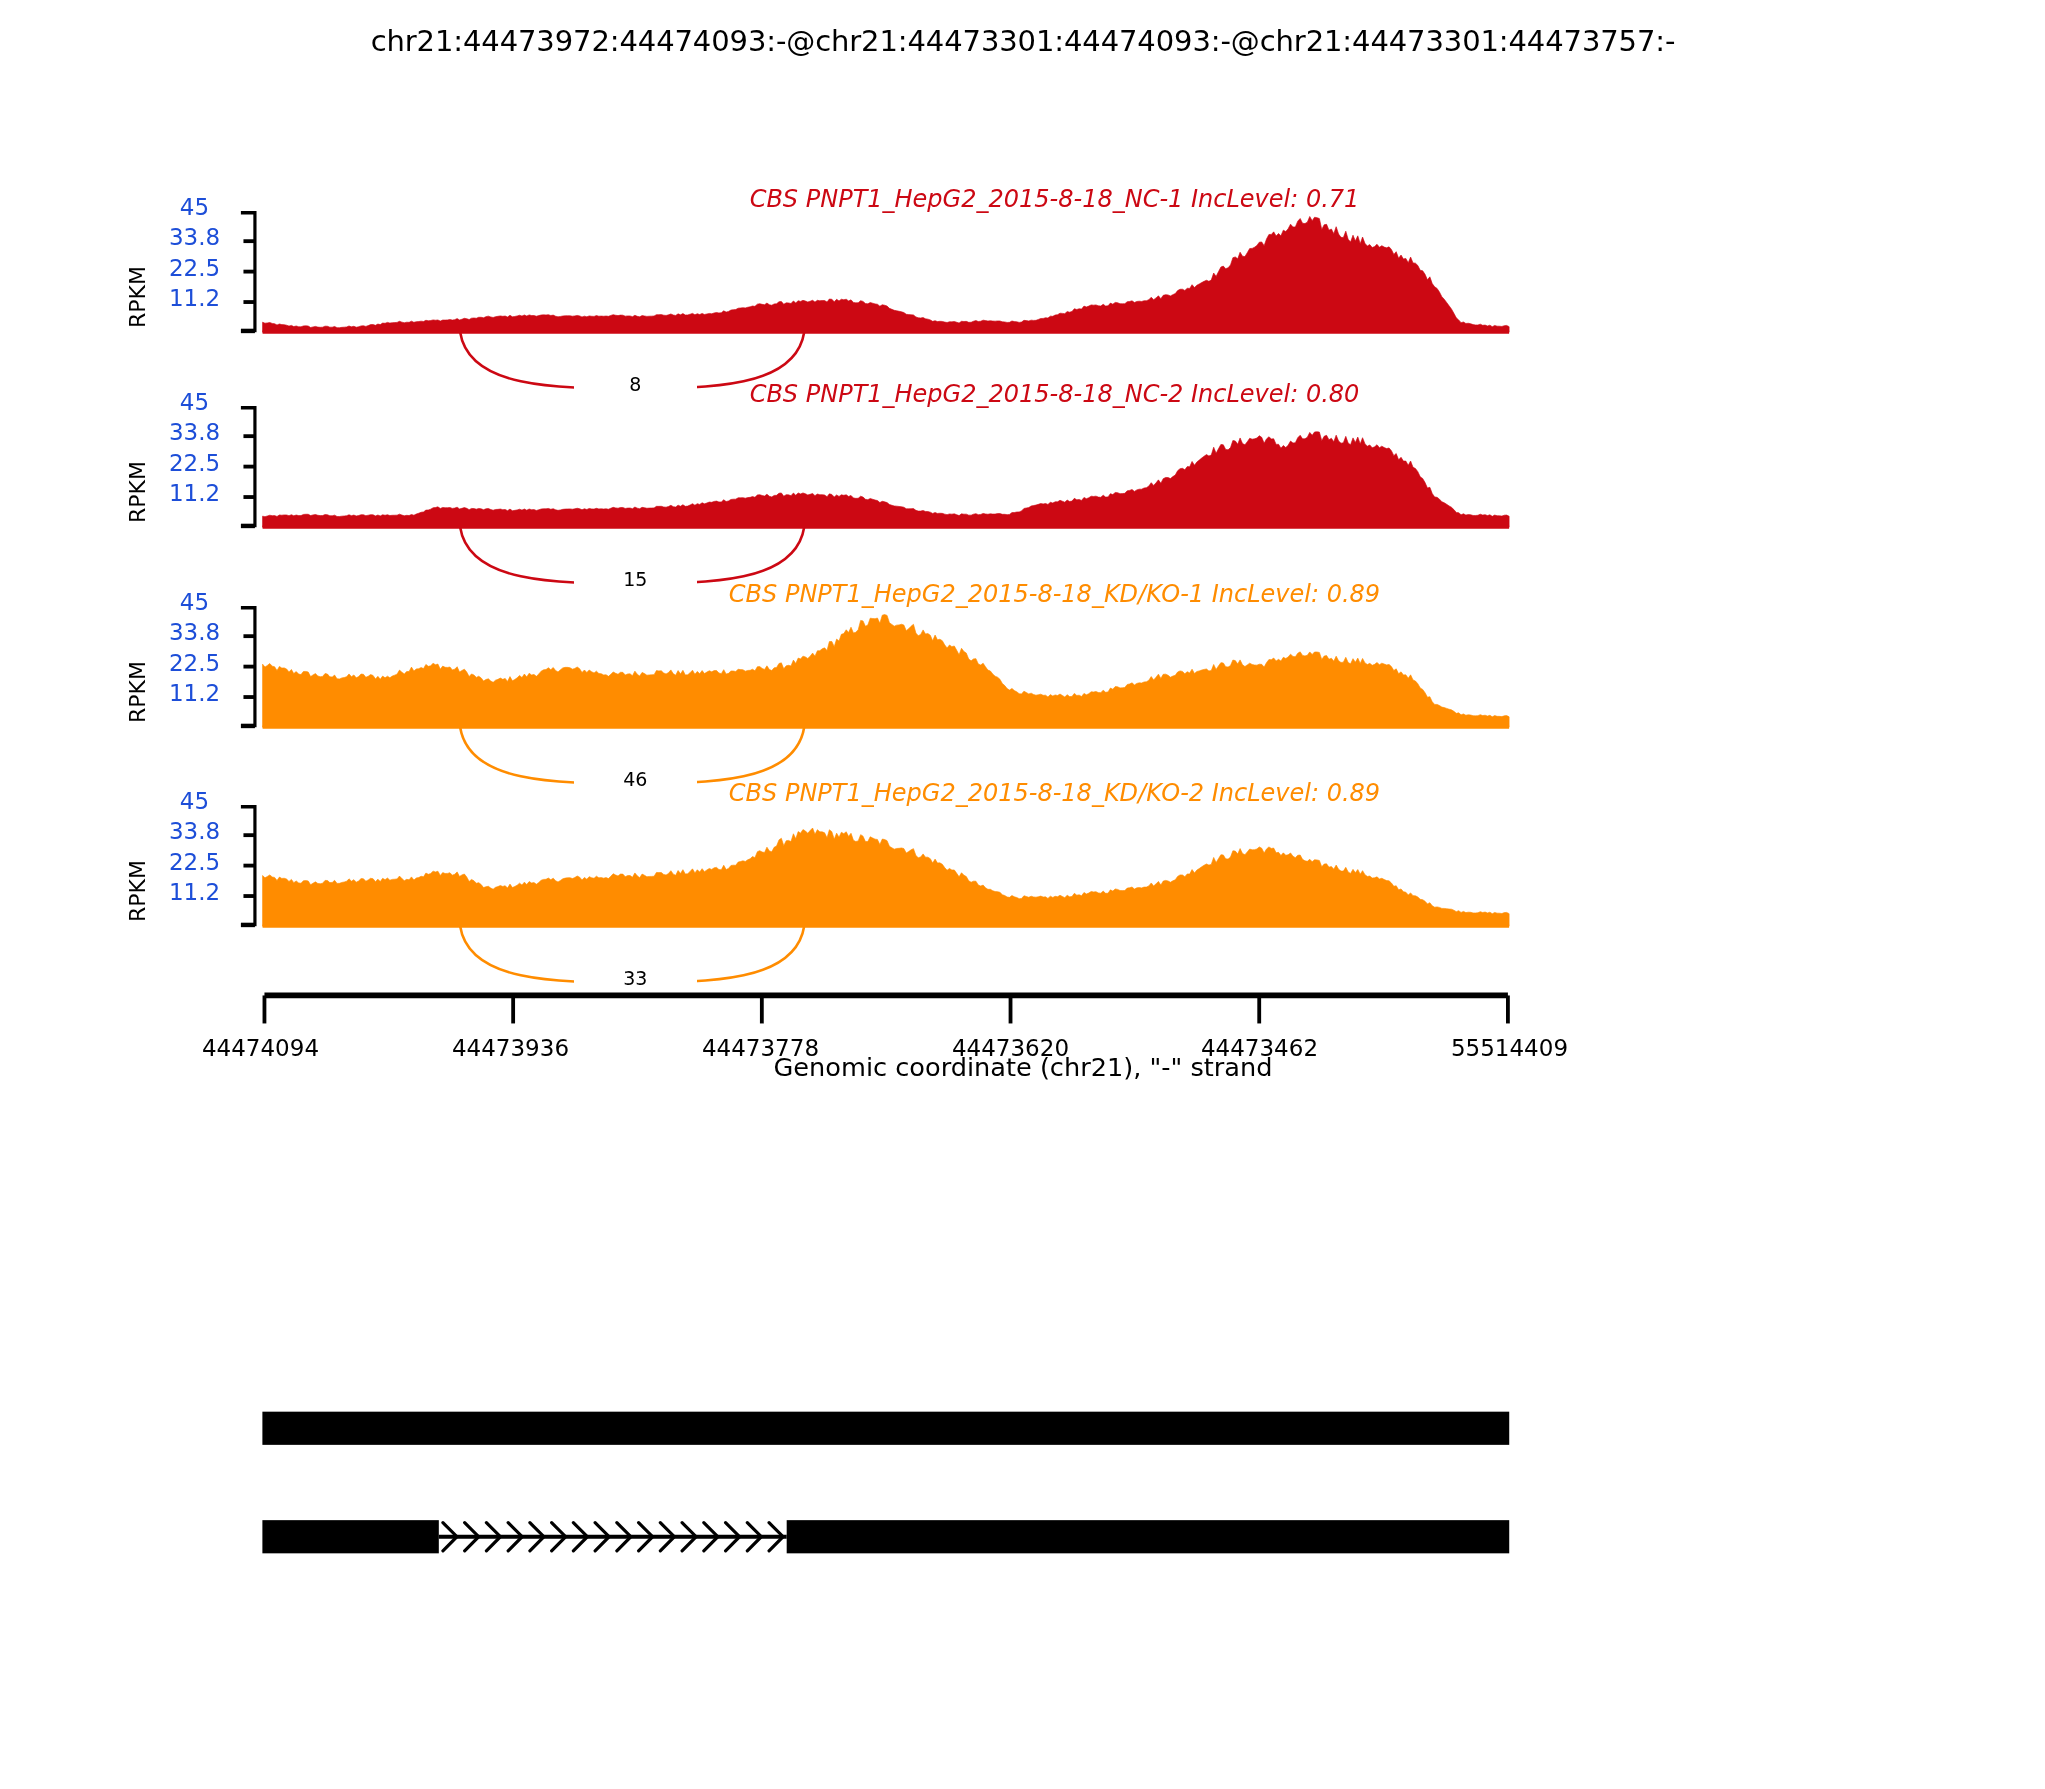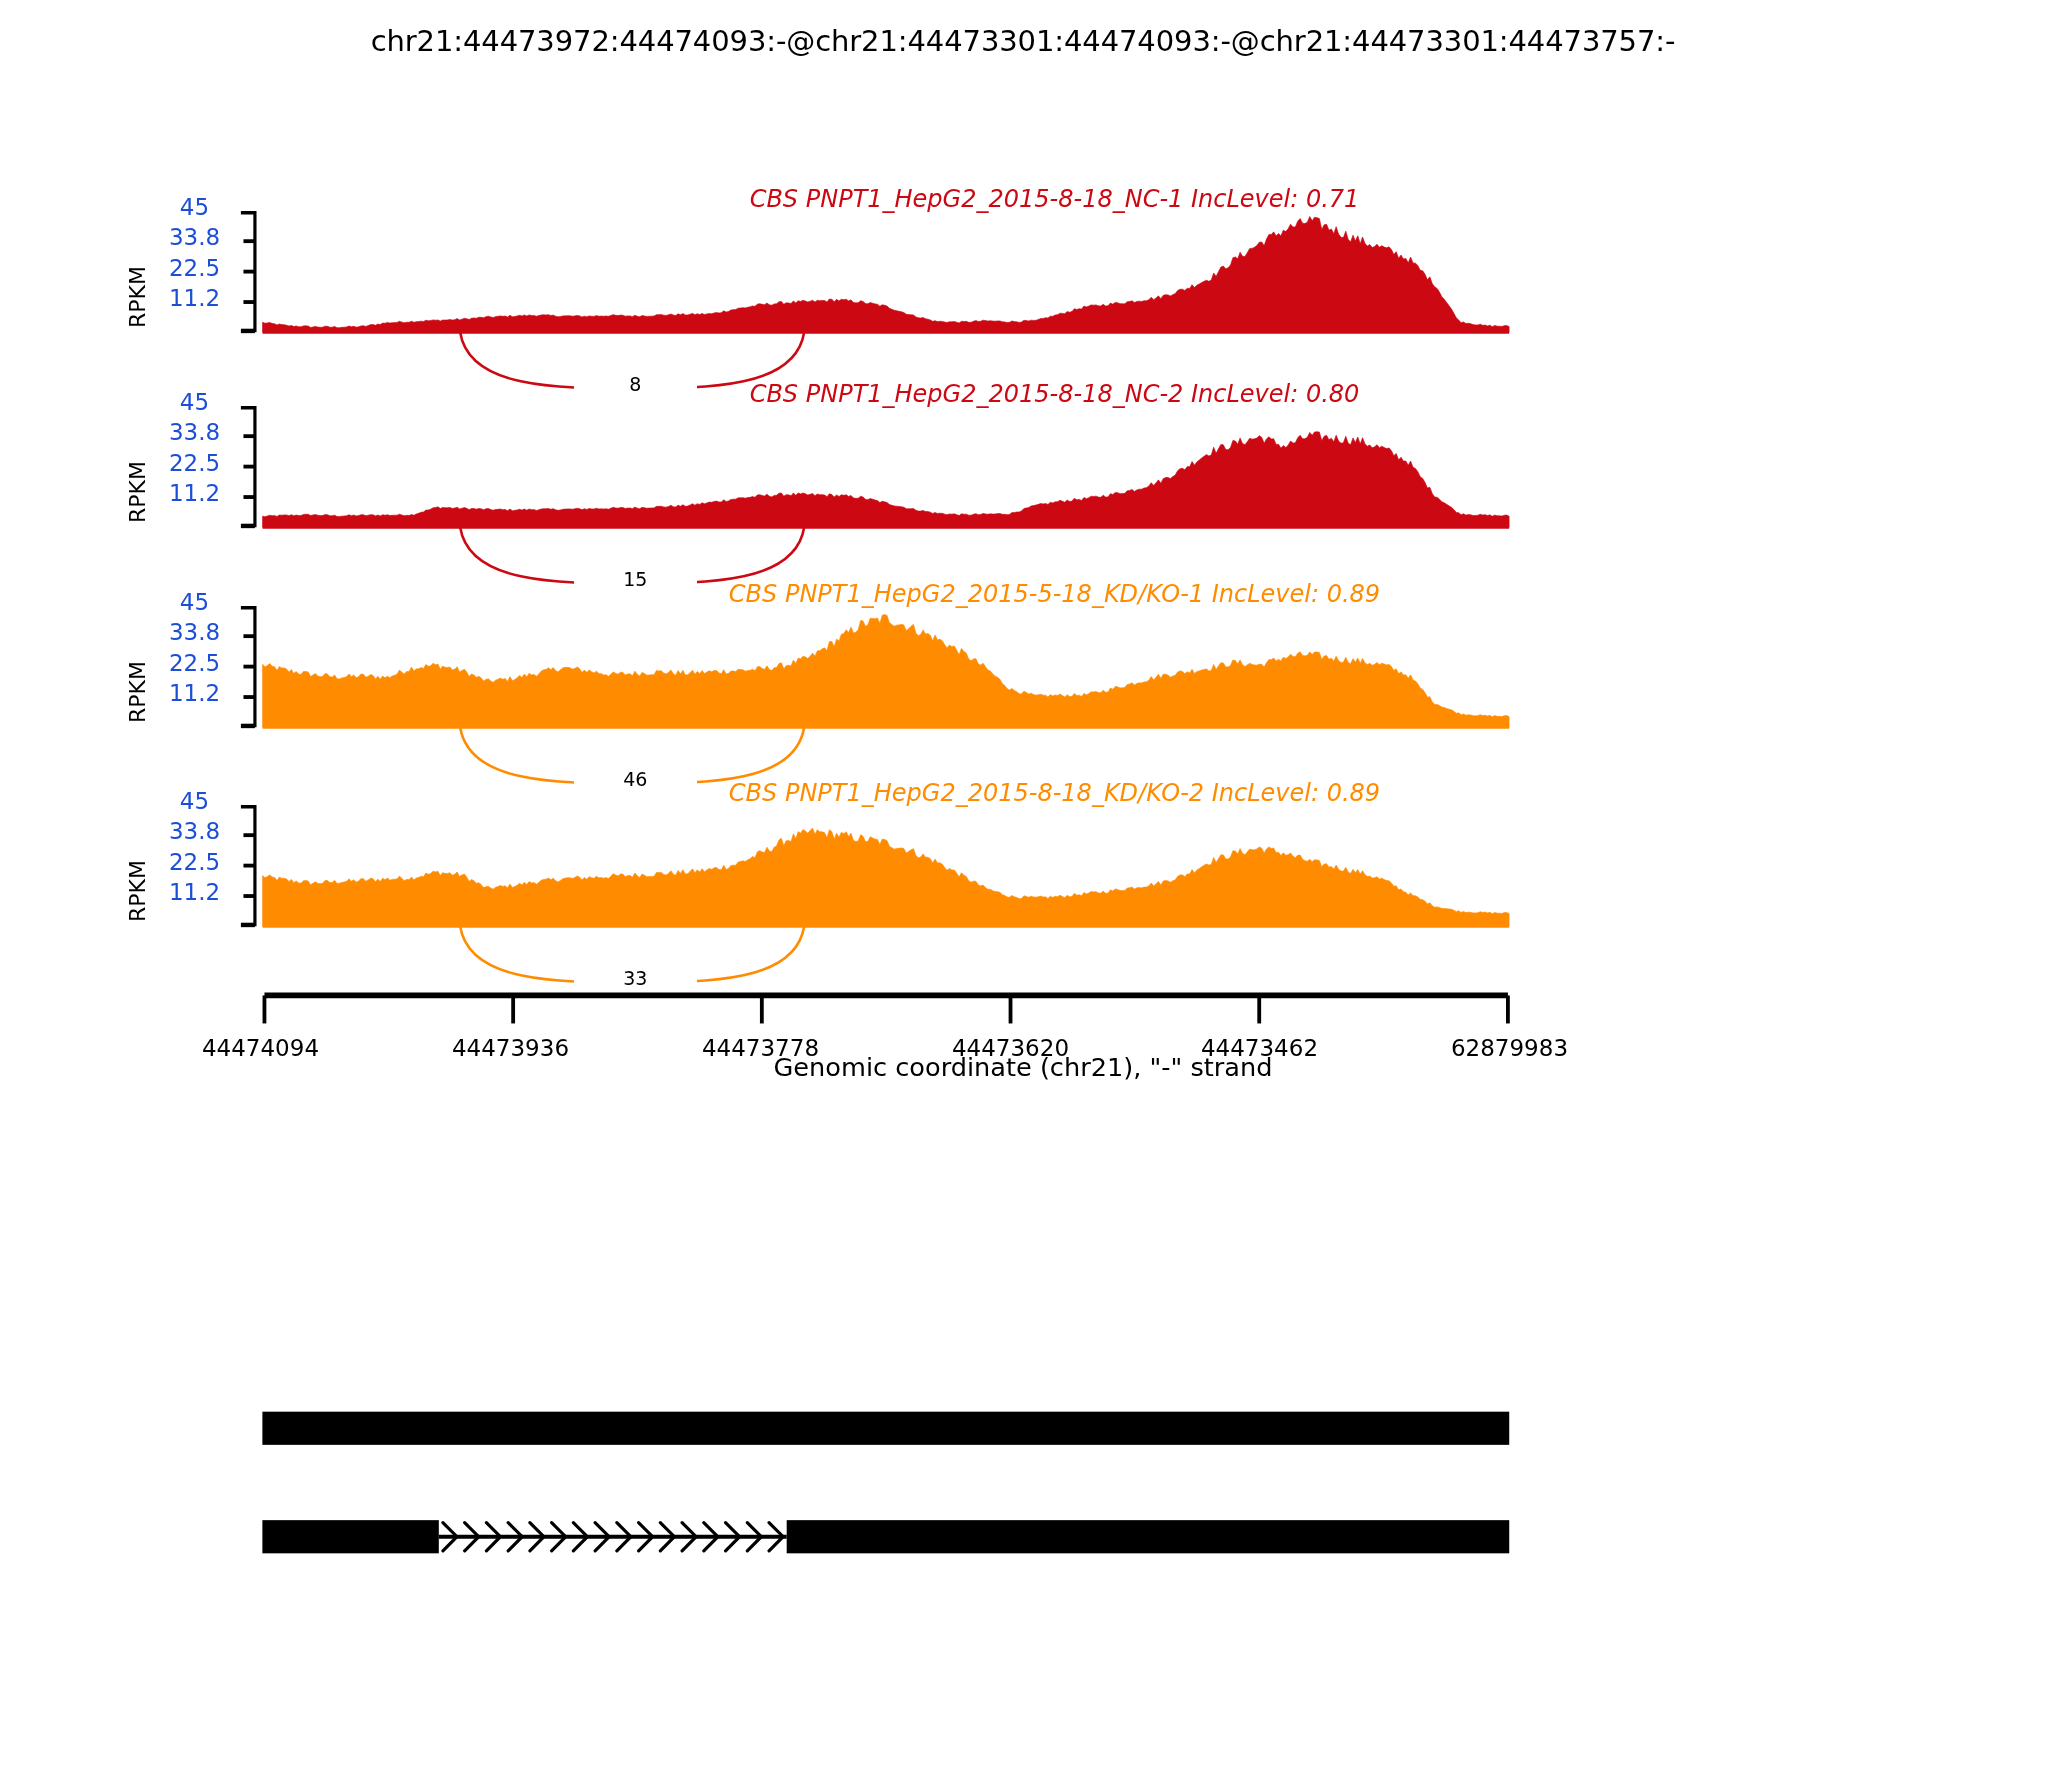--- a/index.html
+++ b/index.html
@@ -145,21 +145,21 @@
           <path d="M 1257.013 190 C 1243.013 278, 1107.3609999999999 278, 987.361 278" fill="none" stroke="#cc0813" stroke-width="4"></path>
         </svg>
         <div class="junction-count" style="left: 574px; width: 115px; top: 188px;">15</div>
       </div>
       <div class="track" style="top: 580px; height: 235px;">
         <div class="track-axis-title" style="left: 125px; top: 143px;">RPKM</div>
         <div class="ytick-label" style="left: 147px; width: 95px; top: 9px;">45</div>
         <div class="ytick-label" style="left: 147px; width: 95px; top: 39px;">33.8</div>
         <div class="ytick-label" style="left: 147px; width: 95px; top: 70px;">22.5</div>
         <div class="ytick-label" style="left: 147px; width: 95px; top: 100px;">11.2</div>
-        <div class="track-label" style="left: 575px; width: 959px; top: 0px; color: rgb(255, 140, 0);">CBS PNPT1_HepG2_2015-5-18_KD/KO-1 IncLevel: 0.89</div>
+        <div class="track-label" style="left: 575px; width: 959px; top: 0px; color: rgb(255, 140, 0);">CBS PNPT1_HepG2_2015-8-18_KD/KO-1 IncLevel: 0.89</div>
         <svg width="2046" height="222" class="coverage-svg" style="left: 0px; top: 25.6px;" viewBox="0 0 3200 348">
           <line x1="396" y1="0" x2="396" y2="190" stroke="#000000" stroke-width="5"></line>
           <line x1="374" y1="2" x2="396" y2="2" stroke="#000000" stroke-width="7"></line>
           <line x1="374" y1="188" x2="396" y2="188" stroke="#000000" stroke-width="7"></line>
           <line x1="378" y1="0" x2="396" y2="0" stroke="#000000" stroke-width="6"></line>
           <line x1="378" y1="47.28888888888889" x2="396" y2="47.28888888888889" stroke="#000000" stroke-width="6"></line>
           <line x1="378" y1="95" x2="396" y2="95" stroke="#000000" stroke-width="6"></line>
           <line x1="378" y1="142.7111111111111" x2="396" y2="142.7111111111111" stroke="#000000" stroke-width="6"></line>
           <polygon points="408,190 408.0,91.2 411.8,95.8 415.5,93.1 419.3,90.2 423.1,94.3 426.8,95.2 430.6,101.1 434.4,94.7 438.1,97.3 441.9,97.0 445.6,98.7 449.4,103.3 453.2,99.5 456.9,105.9 460.7,102.8 464.5,106.7 468.2,107.5 472.0,102.7 475.8,102.6 479.5,103.4 483.3,110.7 487.1,108.0 490.8,106.0 494.6,109.7 498.4,110.8 502.1,110.4 505.9,105.9 509.7,106.7 513.4,111.0 517.2,111.3 520.9,108.3 524.7,114.2 528.5,114.3 532.2,112.7 536.0,112.1 539.8,110.8 543.5,106.5 547.3,110.8 551.1,108.1 554.8,112.6 558.6,110.6 562.4,106.6 566.1,107.1 569.9,111.8 573.7,110.0 577.4,107.5 581.2,108.9 585.0,114.3 588.7,110.3 592.5,114.8 596.2,109.9 600.0,112.6 603.8,110.0 607.5,112.5 611.3,109.9 615.1,108.4 618.8,106.8 622.6,100.5 626.4,103.9 630.1,106.4 633.9,102.8 637.7,102.6 641.4,95.8 645.2,101.9 649.0,98.6 652.7,98.3 656.5,96.5 660.3,98.1 664.0,91.6 667.8,94.6 671.5,93.6 675.3,89.9 679.1,92.0 682.8,91.0 686.6,99.0 690.4,94.2 694.1,96.1 697.9,96.3 701.7,95.6 705.4,100.2 709.2,99.0 713.0,95.2 716.7,103.4 720.5,101.1 724.3,99.0 728.0,103.5 731.8,110.6 735.5,106.5 739.3,108.1 743.1,111.9 746.8,110.1 750.6,112.7 754.4,117.7 758.1,115.2 761.9,114.1 765.7,117.6 769.4,119.7 773.2,116.2 777.0,115.0 780.7,113.0 784.5,115.0 788.3,113.5 792.0,118.2 795.8,110.7 799.6,117.3 803.3,115.2 807.1,112.6 810.8,108.8 814.6,112.2 818.4,106.6 822.1,111.3 825.9,105.4 829.7,108.2 833.4,107.2 837.2,110.3 841.0,106.6 844.7,102.1 848.5,100.1 852.3,99.6 856.0,96.8 859.8,99.9 863.6,96.4 867.3,101.1 871.1,103.4 874.9,100.1 878.6,97.0 882.4,96.2 886.1,96.2 889.9,96.8 893.7,99.0 897.4,97.8 901.2,95.6 905.0,98.3 908.7,104.2 912.5,100.3 916.3,104.2 920.0,100.3 923.8,103.1 927.6,104.9 931.3,102.1 935.1,105.8 938.9,106.2 942.6,108.0 946.4,107.8 950.2,110.3 953.9,107.1 957.7,103.3 961.4,105.5 965.2,107.0 969.0,103.9 972.7,104.0 976.5,108.2 980.3,106.5 984.0,106.3 987.8,109.3 991.6,102.1 995.3,106.9 999.1,109.9 1002.9,104.1 1006.6,105.9 1010.4,108.5 1014.2,108.0 1017.9,107.8 1021.7,107.6 1025.4,101.3 1029.2,101.7 1033.0,101.5 1036.7,105.0 1040.5,106.5 1044.3,104.3 1048.0,100.2 1051.8,106.2 1055.6,108.4 1059.3,101.2 1063.1,106.4 1066.9,100.8 1070.6,108.0 1074.4,107.8 1078.2,104.5 1081.9,100.6 1085.7,107.1 1089.5,102.5 1093.2,106.3 1097.0,101.2 1100.7,106.0 1104.5,103.6 1108.3,101.5 1112.0,103.2 1115.8,101.3 1119.6,101.2 1123.3,105.0 1127.1,106.1 1130.9,99.8 1134.6,106.7 1138.4,105.6 1142.2,101.8 1145.9,101.9 1149.7,102.7 1153.5,99.2 1157.2,99.7 1161.0,100.0 1164.8,102.1 1168.5,101.0 1172.3,100.8 1176.0,99.1 1179.8,101.6 1183.6,95.2 1187.3,95.0 1191.1,97.8 1194.9,99.4 1198.6,93.8 1202.4,99.5 1206.2,101.2 1209.9,96.9 1213.7,96.4 1217.5,90.1 1221.2,89.1 1225.0,98.5 1228.8,93.8 1232.5,93.0 1236.3,94.0 1240.1,84.8 1243.8,90.3 1247.6,81.6 1251.3,83.0 1255.1,78.6 1258.9,79.8 1262.6,82.3 1266.4,78.6 1270.2,73.8 1273.9,78.6 1277.7,70.2 1281.5,70.1 1285.2,67.2 1289.0,65.6 1292.8,69.8 1296.5,55.8 1300.3,55.6 1304.1,63.7 1307.8,51.9 1311.6,55.0 1315.3,44.4 1319.1,43.3 1322.9,37.3 1326.6,41.6 1330.4,33.2 1334.2,42.2 1337.9,41.2 1341.7,37.1 1345.5,22.6 1349.2,23.4 1353.0,31.8 1356.8,29.8 1360.5,19.1 1364.3,19.6 1368.1,20.0 1371.8,18.8 1375.6,27.1 1379.4,14.4 1383.1,13.4 1386.9,14.7 1390.6,26.2 1394.4,28.9 1398.2,31.6 1401.9,30.0 1405.7,29.6 1409.5,28.6 1413.2,29.8 1417.0,38.7 1420.8,35.5 1424.5,31.8 1428.3,28.7 1432.1,42.5 1435.8,46.5 1439.6,44.6 1443.4,37.5 1447.1,43.8 1450.9,43.2 1454.7,45.9 1458.4,54.6 1462.2,45.5 1465.9,53.1 1469.7,52.1 1473.5,54.4 1477.2,60.9 1481.0,65.8 1484.8,61.1 1488.5,63.7 1492.3,62.7 1496.1,69.5 1499.8,76.5 1503.6,66.3 1507.4,71.4 1511.1,73.8 1514.9,83.2 1518.7,86.0 1522.4,82.9 1526.2,82.5 1529.9,90.8 1533.7,92.5 1537.5,89.7 1541.2,95.3 1545.0,100.5 1548.8,101.8 1552.5,106.5 1556.3,110.0 1560.1,111.6 1563.8,114.8 1567.6,121.5 1571.4,124.8 1575.1,129.5 1578.9,131.8 1582.7,129.2 1586.4,132.5 1590.2,134.5 1594.0,137.4 1597.7,137.8 1601.5,133.5 1605.2,135.6 1609.0,137.8 1612.8,136.6 1616.5,138.7 1620.3,139.8 1624.1,139.1 1627.8,138.2 1631.6,140.0 1635.4,139.8 1639.1,142.6 1642.9,138.9 1646.7,141.2 1650.4,139.4 1654.2,140.3 1658.0,138.0 1661.7,140.3 1665.5,142.6 1669.3,139.0 1673.0,142.0 1676.8,141.7 1680.5,137.0 1684.3,140.2 1688.1,139.8 1691.8,141.9 1695.6,137.0 1699.4,139.3 1703.1,137.4 1706.9,134.5 1710.7,134.8 1714.4,134.1 1718.2,135.6 1722.0,135.8 1725.7,131.9 1729.5,135.3 1733.3,134.7 1737.0,128.6 1740.8,130.4 1744.6,126.3 1748.3,126.7 1752.1,128.4 1755.8,128.2 1759.6,127.7 1763.4,123.0 1767.1,122.2 1770.9,120.4 1774.7,123.8 1778.4,121.3 1782.2,120.5 1786.0,120.8 1789.7,119.1 1793.5,118.8 1797.3,116.3 1801.0,110.6 1804.8,115.9 1808.6,111.6 1812.3,106.8 1816.1,113.5 1819.8,107.1 1823.6,106.8 1827.4,108.6 1831.1,111.6 1834.9,109.9 1838.7,108.7 1842.4,103.5 1846.2,101.7 1850.0,102.6 1853.7,106.2 1857.5,103.0 1861.3,104.9 1865.0,99.0 1868.8,105.8 1872.6,102.7 1876.3,101.7 1880.1,100.4 1883.9,99.4 1887.6,98.7 1891.4,101.7 1895.1,101.3 1898.9,91.7 1902.7,99.4 1906.4,94.0 1910.2,88.8 1914.0,89.3 1917.7,95.1 1921.5,95.7 1925.3,93.2 1929.0,84.7 1932.8,85.6 1936.6,90.8 1940.3,84.5 1944.1,92.2 1947.9,94.8 1951.6,92.3 1955.4,89.6 1959.2,91.7 1962.9,92.5 1966.7,92.7 1970.4,91.2 1974.2,91.5 1978.0,95.8 1981.7,88.8 1985.5,84.0 1989.3,84.1 1993.0,81.6 1996.8,86.2 2000.6,83.6 2004.3,86.4 2008.1,80.4 2011.9,82.3 2015.6,80.0 2019.4,75.5 2023.2,79.0 2026.9,79.6 2030.7,74.1 2034.5,71.9 2038.2,77.4 2042.0,78.2 2045.7,77.3 2049.5,72.0 2053.3,75.9 2057.0,72.1 2060.8,72.1 2064.6,72.8 2068.3,83.7 2072.1,78.5 2075.9,77.7 2079.6,83.4 2083.4,81.9 2087.2,86.5 2090.9,78.6 2094.7,85.7 2098.5,88.5 2102.2,88.0 2106.0,80.4 2109.7,88.5 2113.5,90.7 2117.3,82.5 2121.0,88.2 2124.8,81.7 2128.6,90.0 2132.3,82.2 2136.1,89.3 2139.9,91.7 2143.6,89.9 2147.4,93.0 2151.2,91.5 2154.9,88.6 2158.7,91.9 2162.5,89.6 2166.2,91.0 2170.0,92.3 2173.8,91.6 2177.5,94.9 2181.3,101.1 2185.0,98.5 2188.8,106.3 2192.6,103.2 2196.3,108.0 2200.1,107.9 2203.9,113.2 2207.6,107.9 2211.4,115.9 2215.2,117.7 2218.9,121.8 2222.7,128.5 2226.5,130.7 2230.2,135.8 2234.0,142.9 2237.8,142.2 2241.5,150.1 2245.3,154.3 2249.1,154.3 2252.8,155.9 2256.6,158.5 2260.3,159.2 2264.1,160.5 2267.9,161.8 2271.6,162.8 2275.4,165.1 2279.2,168.3 2282.9,167.5 2286.7,170.6 2290.5,169.2 2294.2,171.2 2298.0,170.5 2301.8,170.9 2305.5,172.0 2309.3,172.2 2313.1,171.9 2316.8,170.3 2320.6,171.8 2324.4,171.2 2328.1,172.6 2331.9,171.3 2335.6,173.8 2339.4,171.8 2343.2,172.9 2346.9,173.0 2350.7,173.4 2354.5,172.1 2358.2,171.8 2362.0,173.7 2362,190" fill="#ff8c00" stroke="#ff8c00" stroke-width="1"></polygon>
           <line x1="408" y1="190" x2="2362" y2="190" stroke="#ff8c00" stroke-width="5"></line>
@@ -201,21 +201,21 @@
         <line x1="1580.3999999999999" y1="18" x2="1580.3999999999999" y2="62" stroke="#000000" stroke-width="6"></line>
         <line x1="1971.2" y1="18" x2="1971.2" y2="62" stroke="#000000" stroke-width="6"></line>
         <line x1="2362" y1="18" x2="2362" y2="62" stroke="#000000" stroke-width="6"></line>
       </svg>
     <div id="xtick-host">
         <div class="xtick-label" style="left: 120px; width: 281px; top: 51px;">44474094</div>
         <div class="xtick-label" style="left: 370px; width: 281px; top: 51px;">44473936</div>
         <div class="xtick-label" style="left: 620px; width: 281px; top: 51px;">44473778</div>
         <div class="xtick-label" style="left: 870px; width: 281px; top: 51px;">44473620</div>
         <div class="xtick-label" style="left: 1119px; width: 281px; top: 51px;">44473462</div>
-        <div class="xtick-label" style="left: 1369px; width: 281px; top: 51px;">62879983</div>
+        <div class="xtick-label" style="left: 1369px; width: 281px; top: 51px;">55514409</div>
       </div>
   </div>
   <div class="xaxis-title">Genomic coordinate (chr21), "-" strand</div>
 
   <div id="gene-models">
     <svg id="gene-svg" width="2046" height="268" viewBox="0 0 3200 420">
         <g>
           <rect x="408" y="128" width="1954" height="52" fill="#000000"></rect>
         </g>
         <g>

